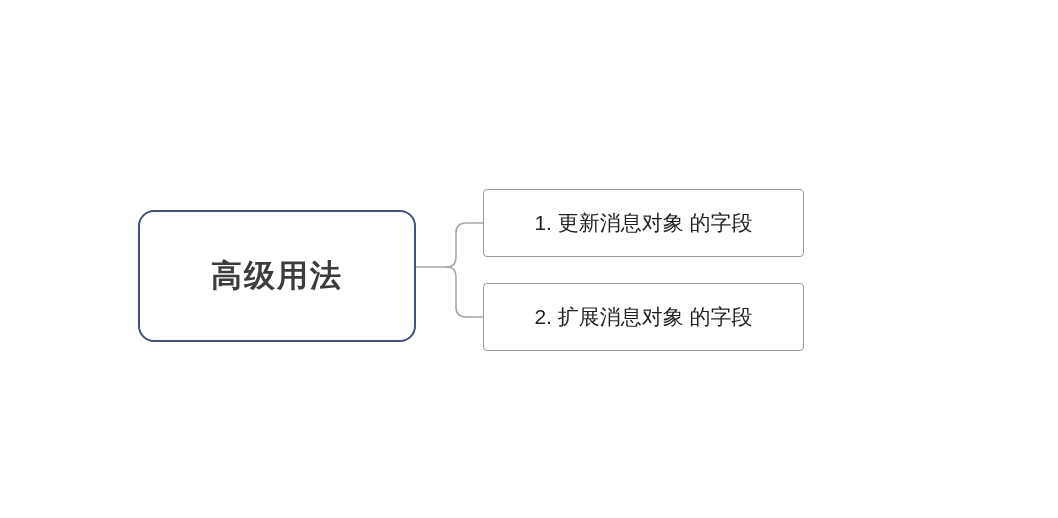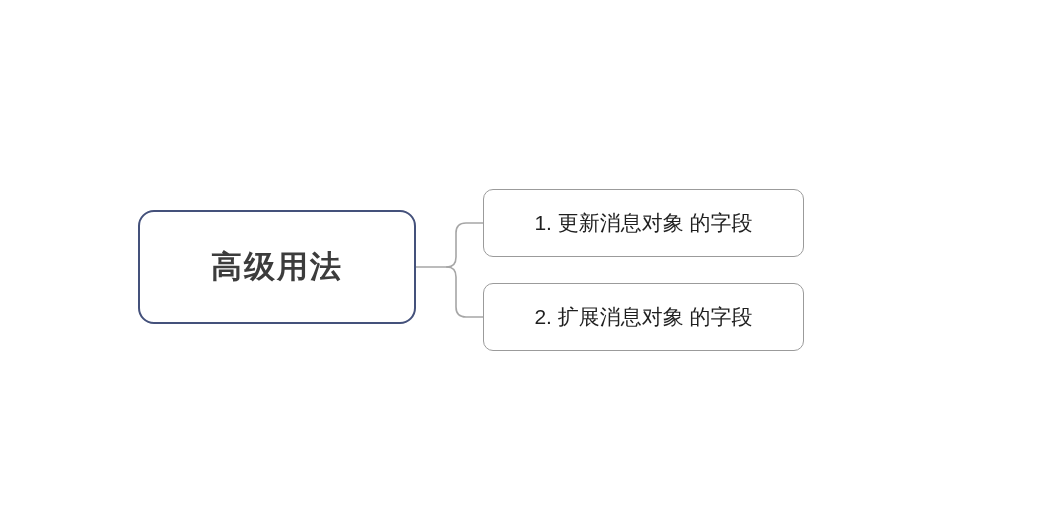--- a/index.html
+++ b/index.html
@@ -43,36 +43,36 @@
     display: flex;
     align-items: center;
     justify-content: center;
     box-sizing: border-box;
     cursor: default;
   }
   .node-root {
     left: 138px;
     top: 210px;
     width: 278px;
-    height: 114px;
+    height: 132px;
     border: 2px solid var(--root-border);
     border-radius: 16px;
   }
   .node-root .label {
     font-size: 31px;
     font-weight: bold;
     color: var(--root-text);
     letter-spacing: 2px;
   }
   .node-child {
     left: 483px;
     width: 321px;
     height: 68px;
     border: 1.5px solid var(--child-border);
-    border-radius: 10px;
+    border-radius: 4px;
   }
   .node-child-1 { top: 189px; }
   .node-child-2 { top: 283px; text-align: center; }
   .node-child .label {
     font-size: 21px;
     color: var(--child-text);
   }
 </style>
 </head>
 <body>

